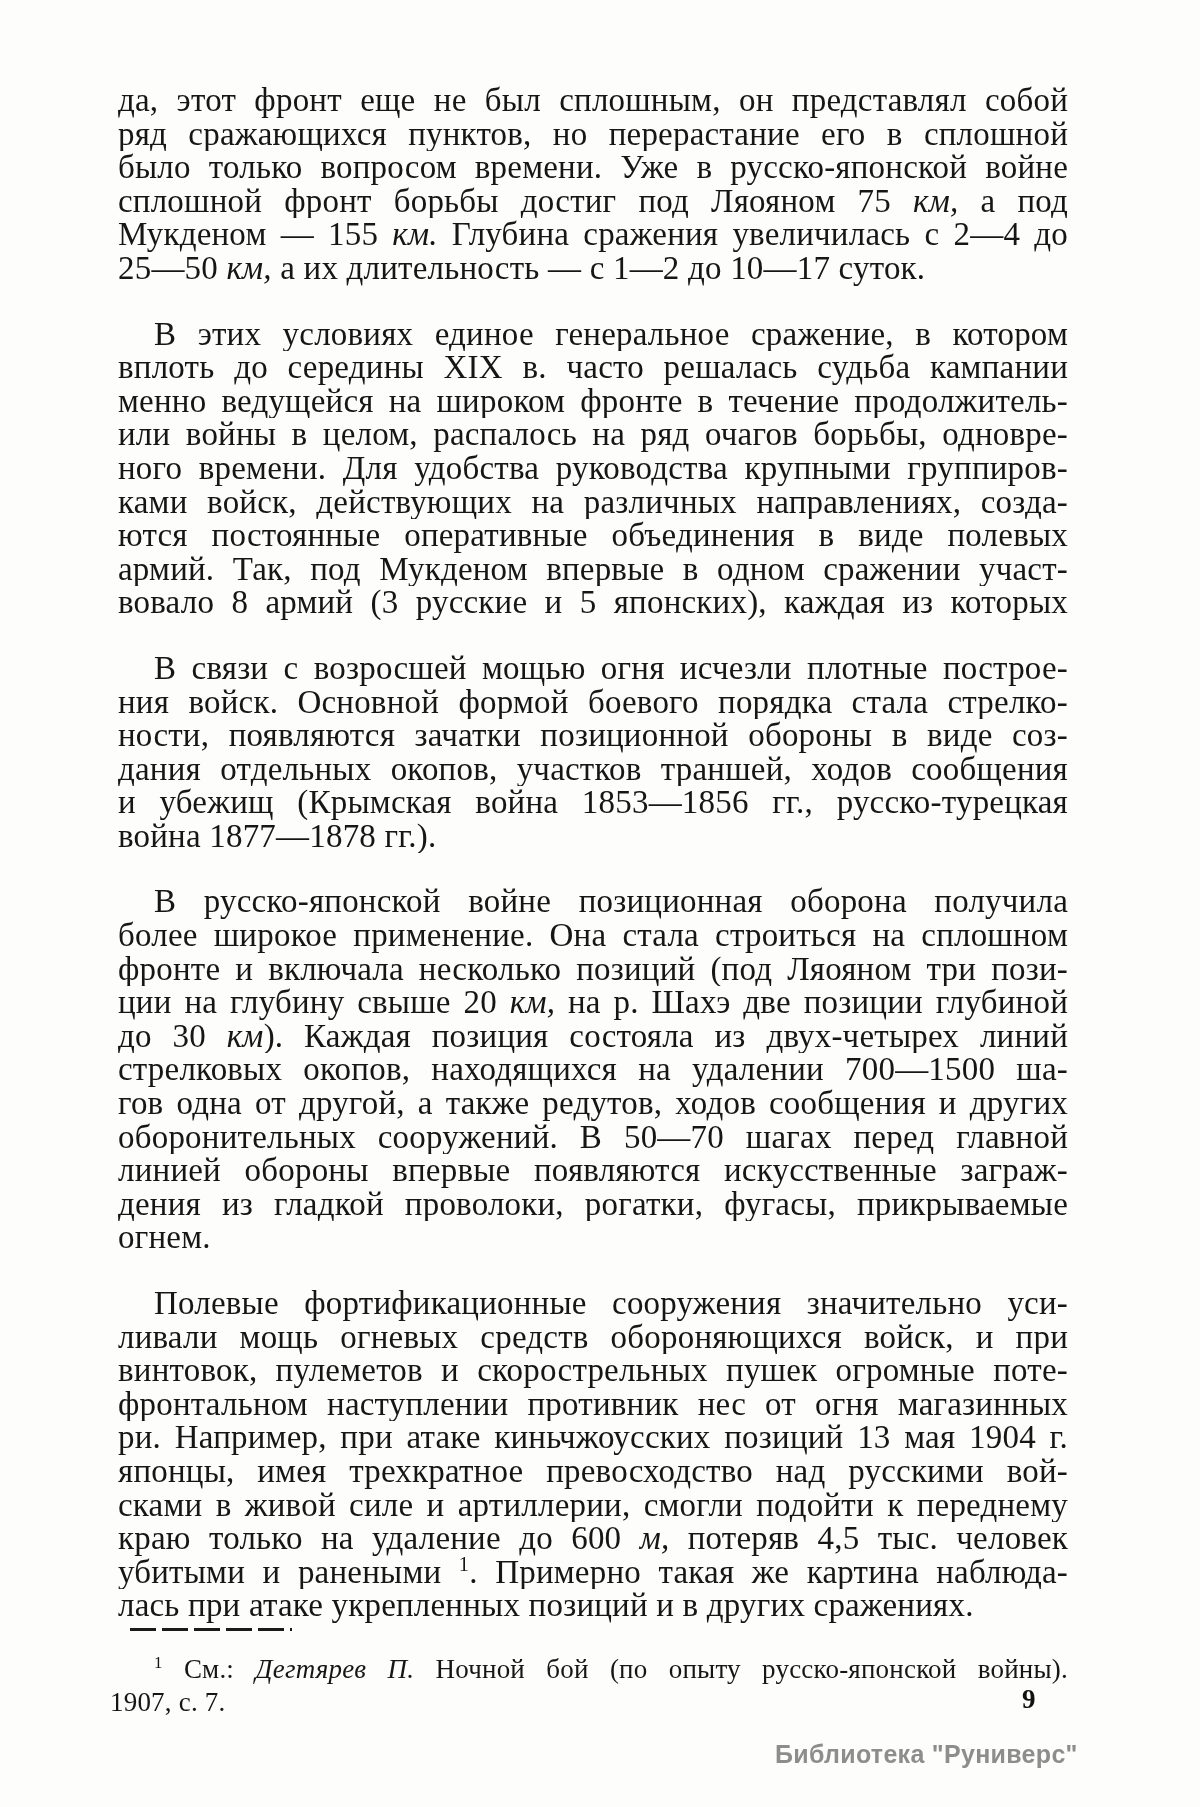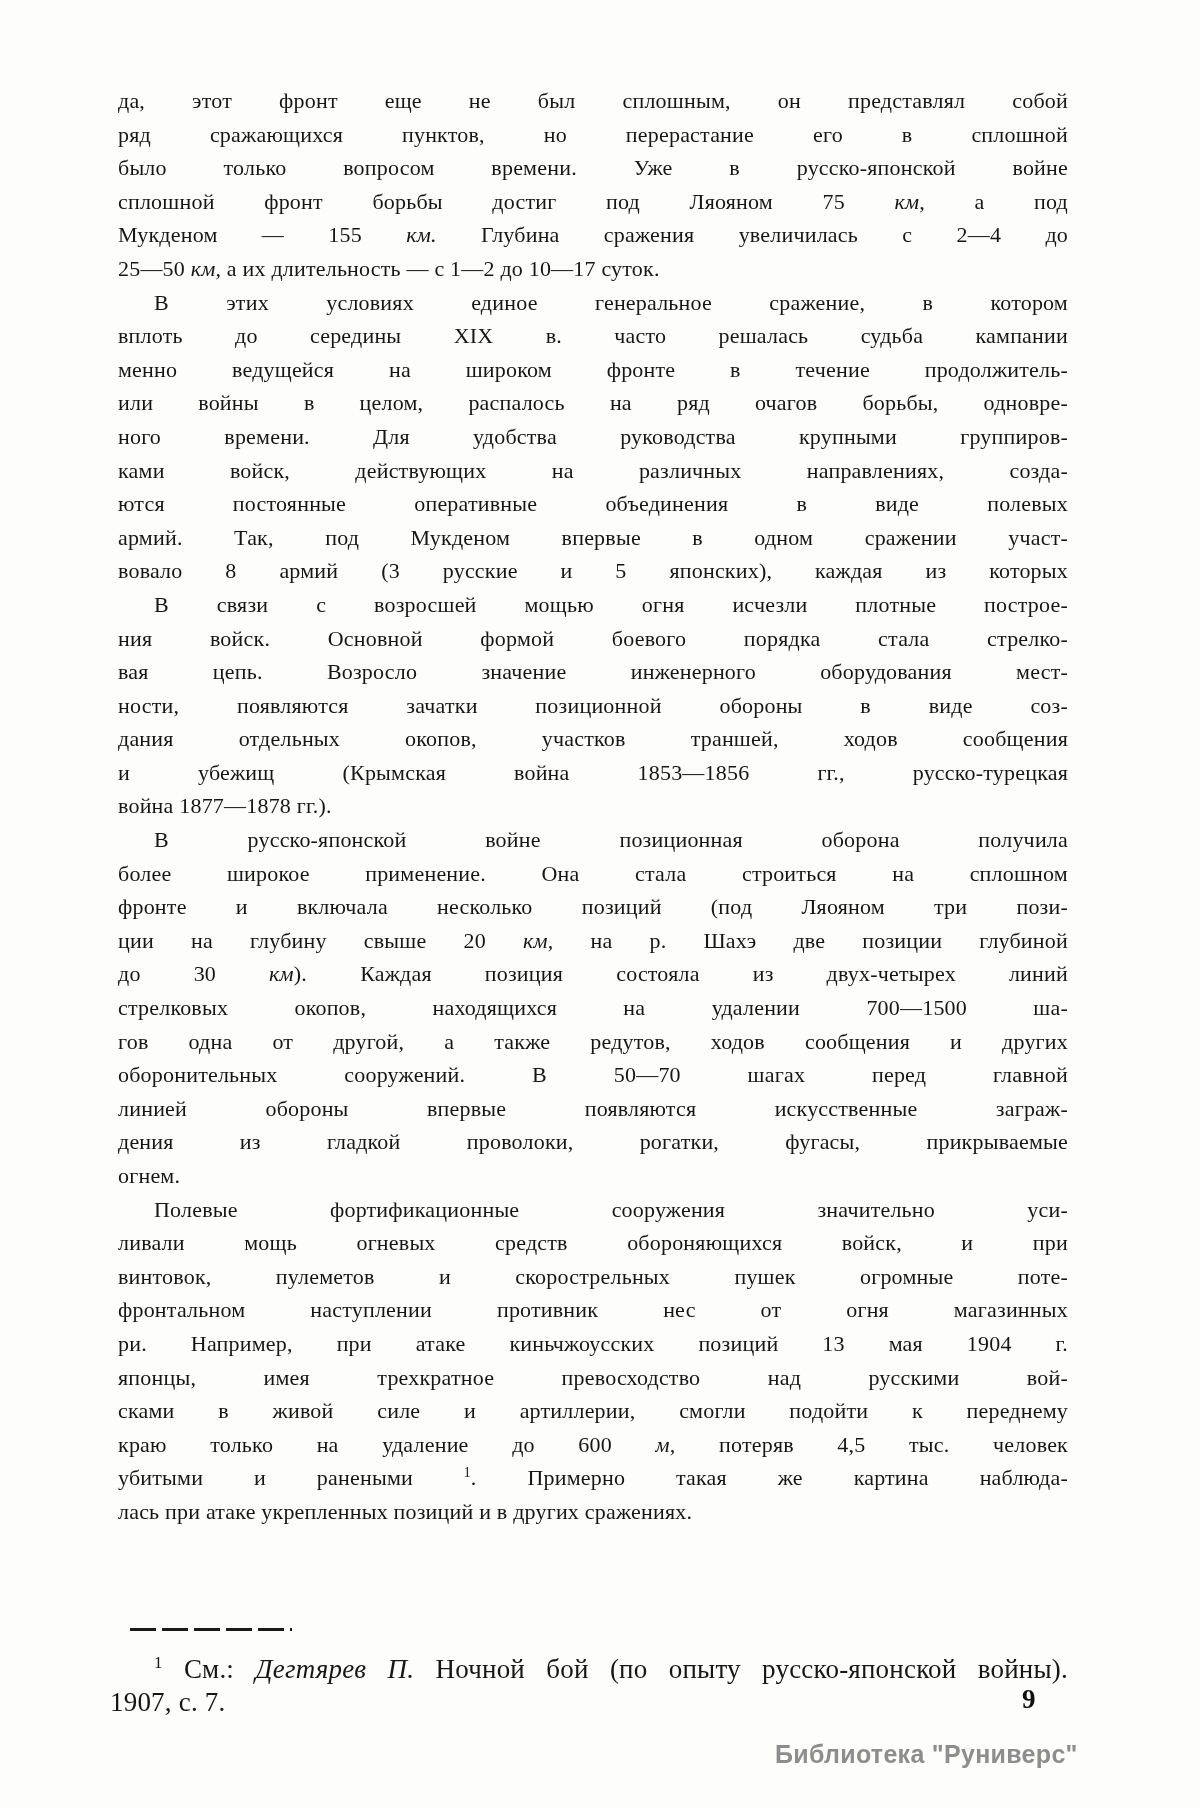--- a/index.html
+++ b/index.html
@@ -14,37 +14,38 @@
     background: #fdfdfc;
     overflow: hidden;
     font-family: "Liberation Serif", serif;
     color: #161616;
   }
   .text-block {
     position: absolute;
     left: 118px;
     top: 84px;
     width: 950px;
-    font-size: 22px;
+    font-size: 33px;
     letter-spacing: 0.2px;
   }
   .para { margin: 0; }
   .line {
     height: 33.6px;
     line-height: 33.6px;
     text-align: justify;
     text-align-last: justify;
     overflow: hidden;
     white-space: normal;
   }
   .line.para-end {
     text-align-last: left;
   }
   .para.indent .line:first-child {
     text-indent: 36px;
+    margin-top: 32px;
   }
   .line i { font-style: italic; }
   sup {
     font-size: 62%;
     vertical-align: super;
     line-height: 0;
   }
   .footnote {
     position: absolute;
     left: 110px;
@@ -113,21 +114,20 @@
         <div class="line">или войны в целом, распалось на ряд очагов борьбы, одновре-</div>
         <div class="line">ного времени. Для удобства руководства крупными группиров-</div>
         <div class="line">ками войск, действующих на различных направлениях, созда-</div>
         <div class="line">ются постоянные оперативные объединения в виде полевых</div>
         <div class="line">армий. Так, под Мукденом впервые в одном сражении участ-</div>
         <div class="line">вовало 8 армий (3 русские и 5 японских), каждая из которых</div>
       </div>
       <div class="para indent">
         <div class="line">В связи с возросшей мощью огня исчезли плотные построе-</div>
         <div class="line">ния войск. Основной формой боевого порядка стала стрелко-</div>
-        <div class="line">вая цепь. Возросло значение инженерного оборудования мест-</div>
         <div class="line">ности, появляются зачатки позиционной обороны в виде соз-</div>
         <div class="line">дания отдельных окопов, участков траншей, ходов сообщения</div>
         <div class="line">и убежищ (Крымская война 1853—1856 гг., русско-турецкая</div>
         <div class="line para-end">война 1877—1878 гг.).</div>
       </div>
       <div class="para indent">
         <div class="line">В русско-японской войне позиционная оборона получила</div>
         <div class="line">более широкое применение. Она стала строиться на сплошном</div>
         <div class="line">фронте и включала несколько позиций (под Ляояном три пози-</div>
         <div class="line">ции на глубину свыше 20 <i>км,</i> на р. Шахэ две позиции глубиной</div>

